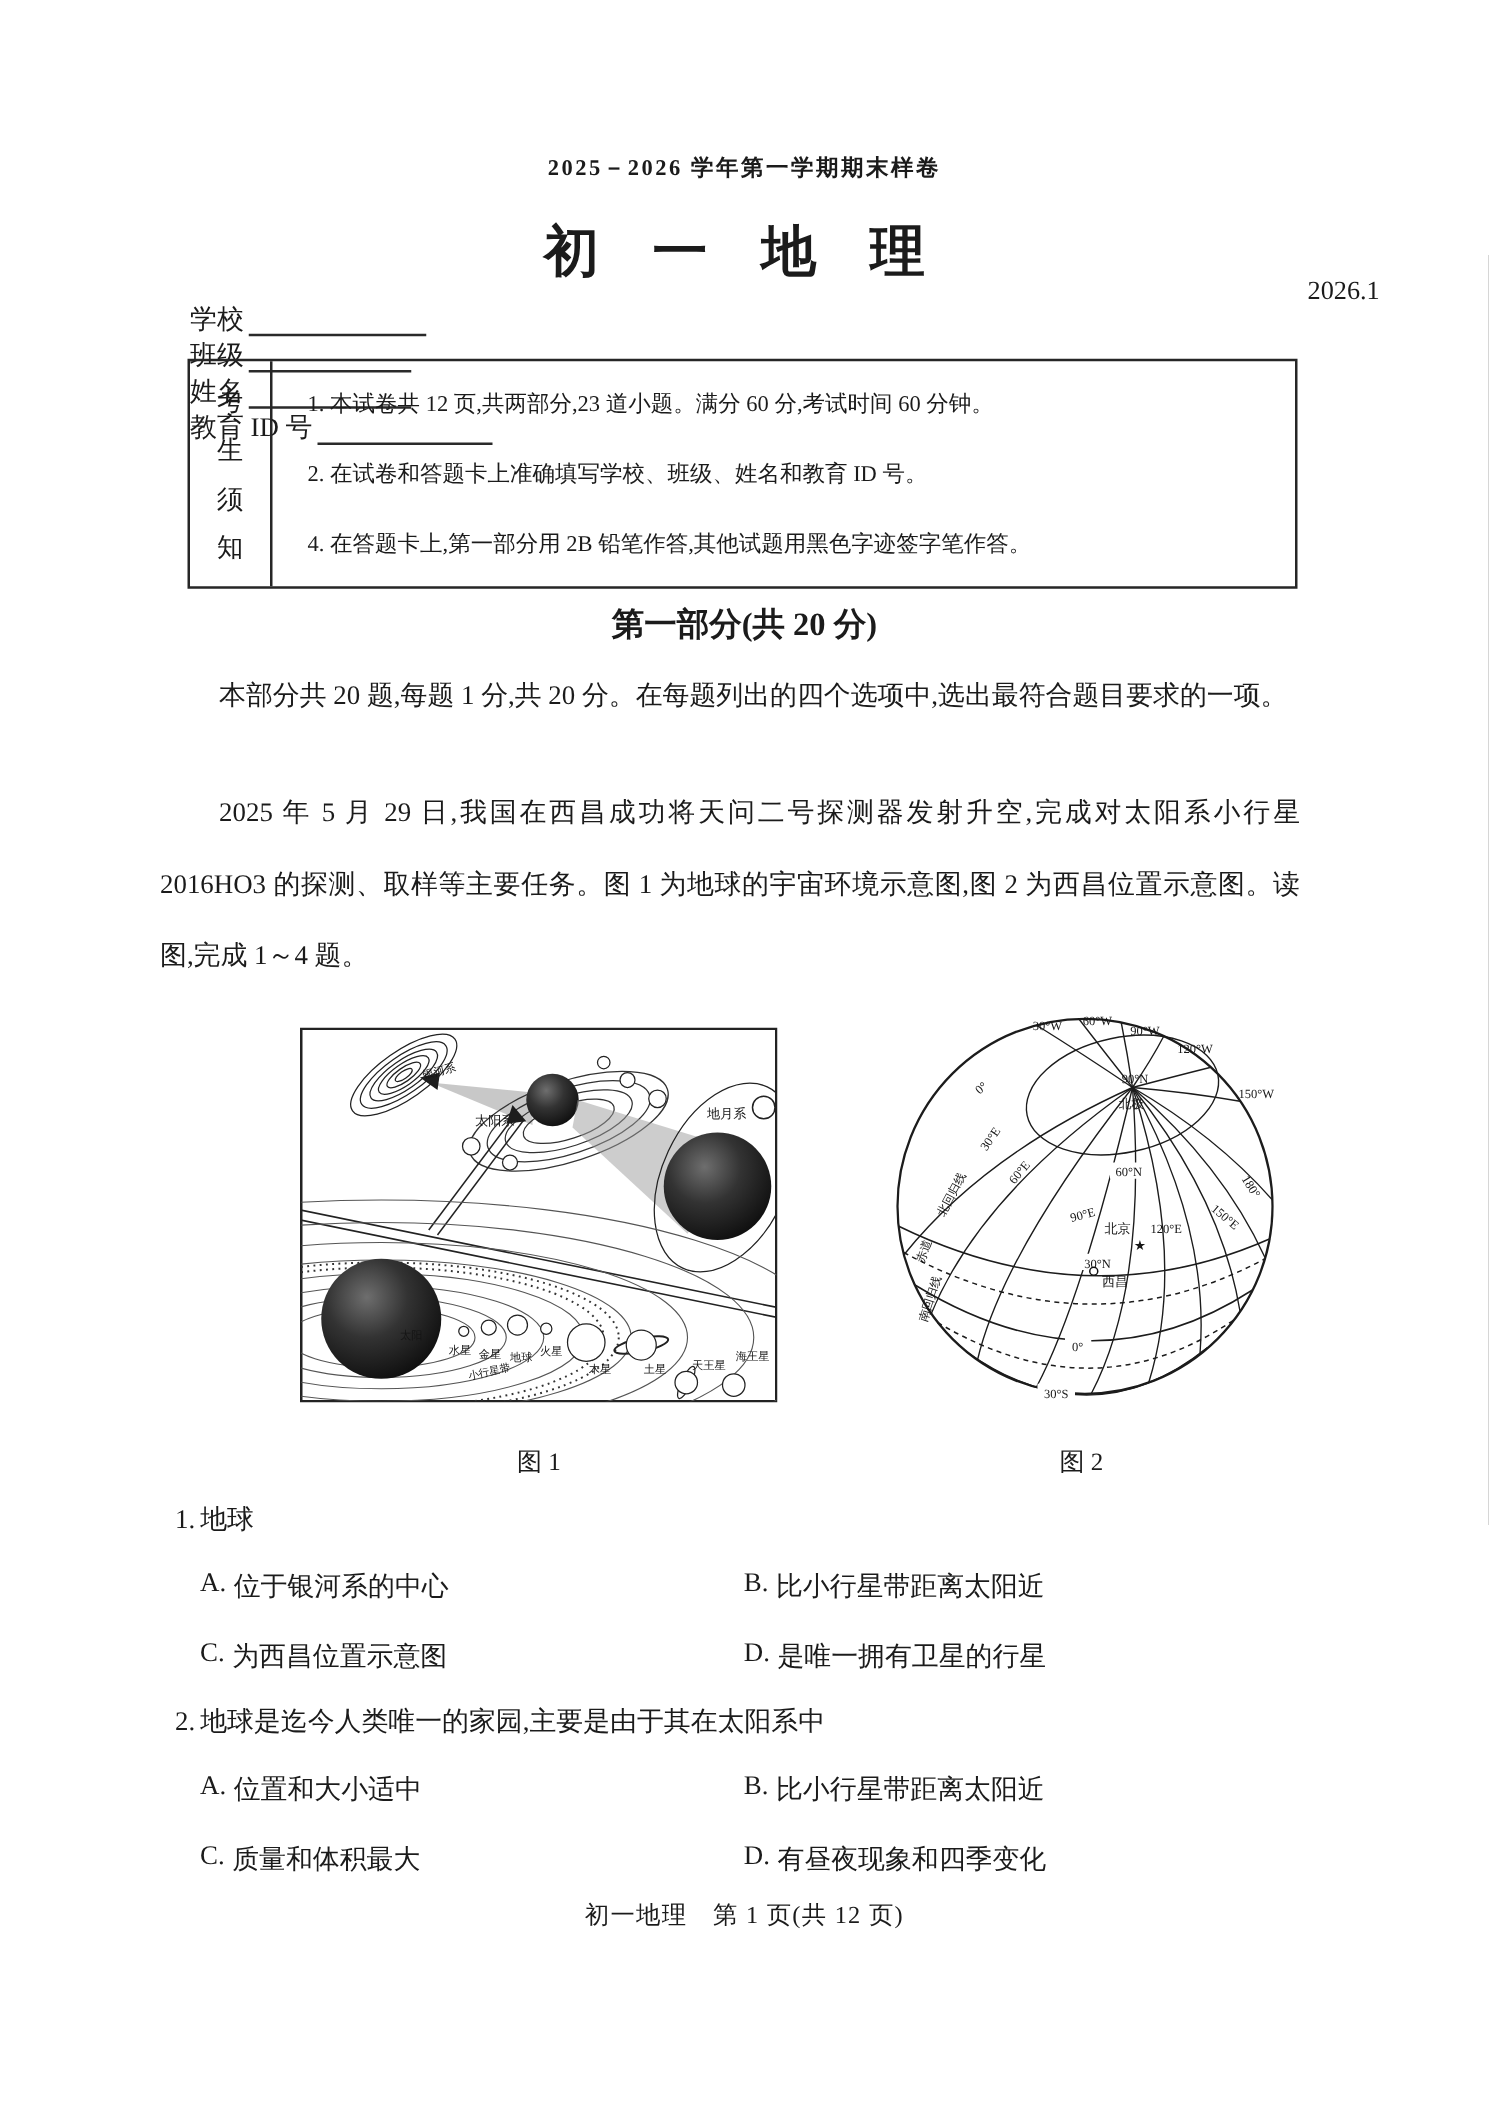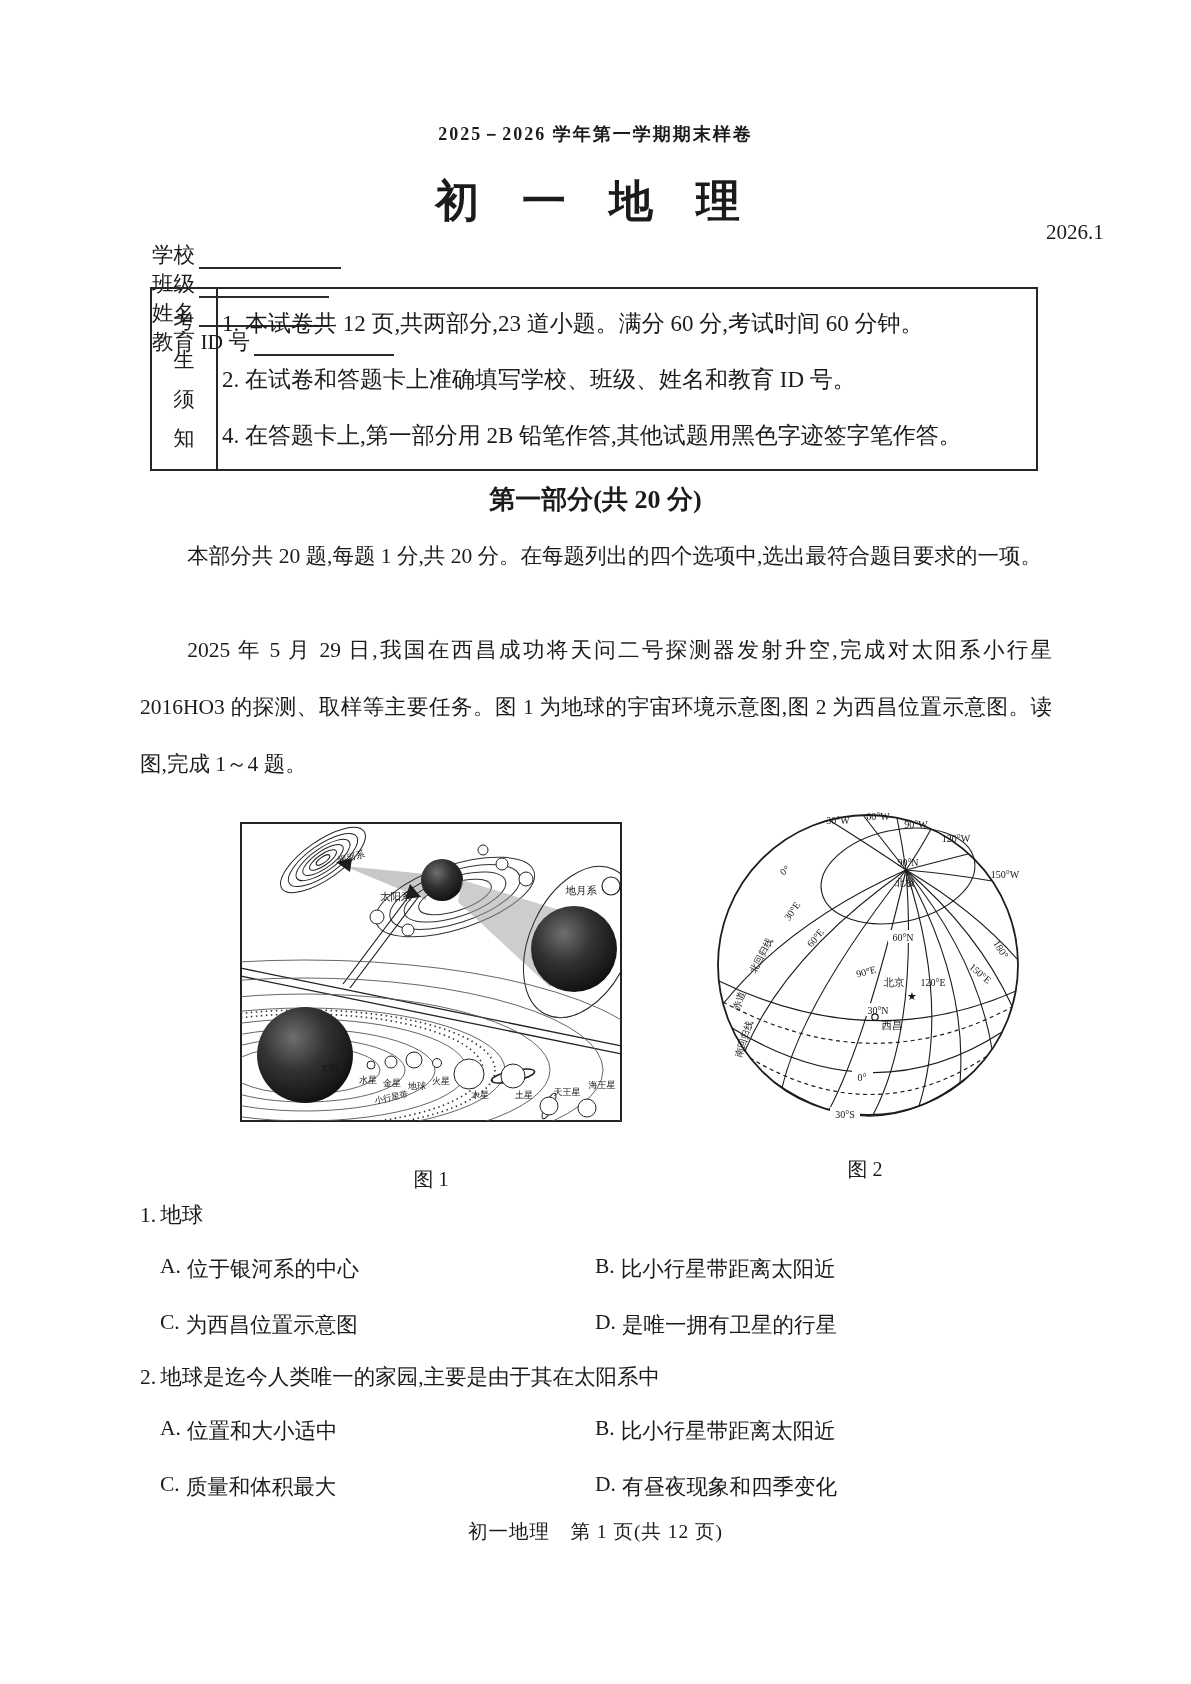--- a/index.html
+++ b/index.html
@@ -14,27 +14,27 @@
   .exam-session{top:122px;font-size:18px;font-weight:bold;letter-spacing:2px;}
   .subject{top:172px;font-size:44px;font-weight:bold;letter-spacing:16px;}
   .date{top:220px;left:1046px;font-size:21px;}
   .fields{top:240px;left:152px;width:886px;display:flex;justify-content:space-between;font-size:21.5px;flex-direction:column;}
   .field{display:flex;align-items:flex-end;}
   .field .blank{display:inline-block;border-bottom:2px solid #2a2a2a;height:24px;margin-left:4px;}
   .notice{top:287px;left:150px;width:884px;height:180px;border:2px solid #262626;display:flex;}
   .notice-side{width:64px;border-right:2px solid #262626;display:flex;flex-direction:column;
     justify-content:space-around;align-items:center;font-size:21px;padding:12px 0;}
   .notice-items{flex:1;display:flex;flex-direction:column;justify-content:space-around;
-    padding:6px 8px 6px 4px;font-size:23px;}
+    padding:6px 8px 6px 28px;font-size:18px;}
   .part-heading{top:482px;font-size:26px;font-weight:bold;}
-  .para{left:140px;width:912px;font-size:21.5px;line-height:57px;text-align:justify;text-indent:2.2em;}
+  .para{left:128px;width:912px;font-size:21.5px;line-height:57px;text-align:justify;text-indent:2.2em;}
   .instructions{top:528px;}
   .passage{top:622px;}
   .fig-caption{font-size:20px;}
-  .cap1{top:1156px;left:240px;width:382px;text-align:center;margin-top:10px;}
+  .cap1{top:1156px;left:240px;width:382px;text-align:center;}
   .cap2{top:1156px;left:660px;width:410px;text-align:center;}
   .q-stem{left:140px;font-size:21.5px;}
   .q-num{margin-right:4px;}
   .opt-row{left:160px;width:880px;font-size:21.5px;display:flex;}
   .opt{display:flex;}
   .opt-key{margin-right:6px;}
   .opt-a,.opt-c{width:435px;}
   .footer{top:1518px;font-size:19.5px;letter-spacing:1px;}
   svg text{font-family:"Liberation Serif","DejaVu Serif",serif;fill:#151515;}
 </style>

